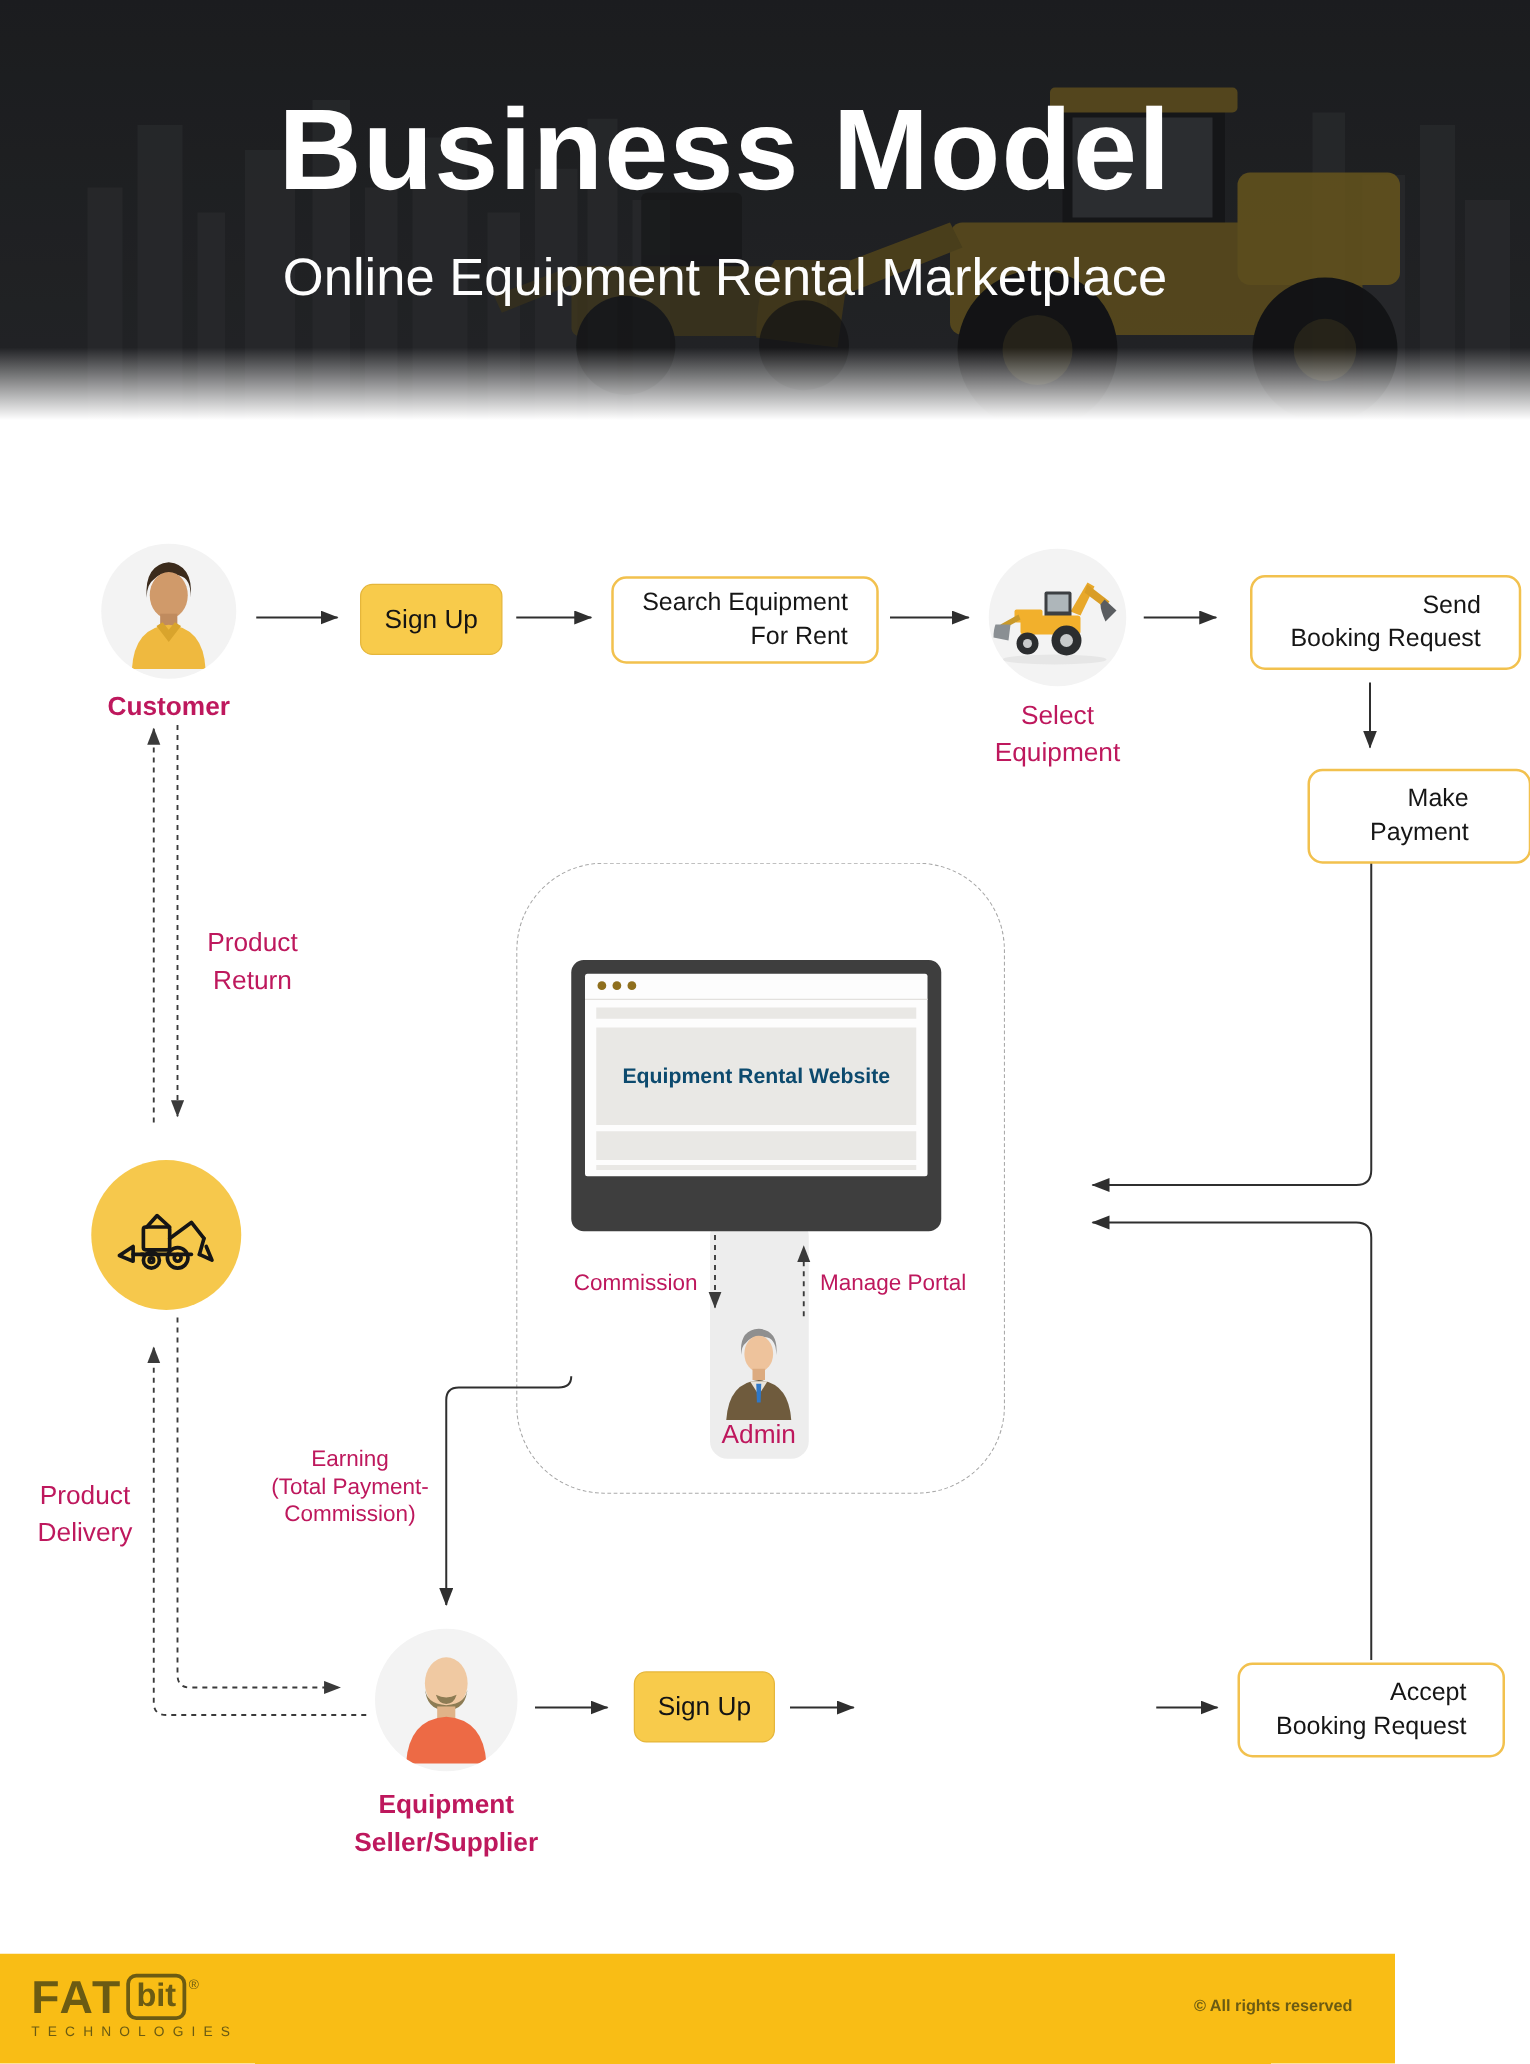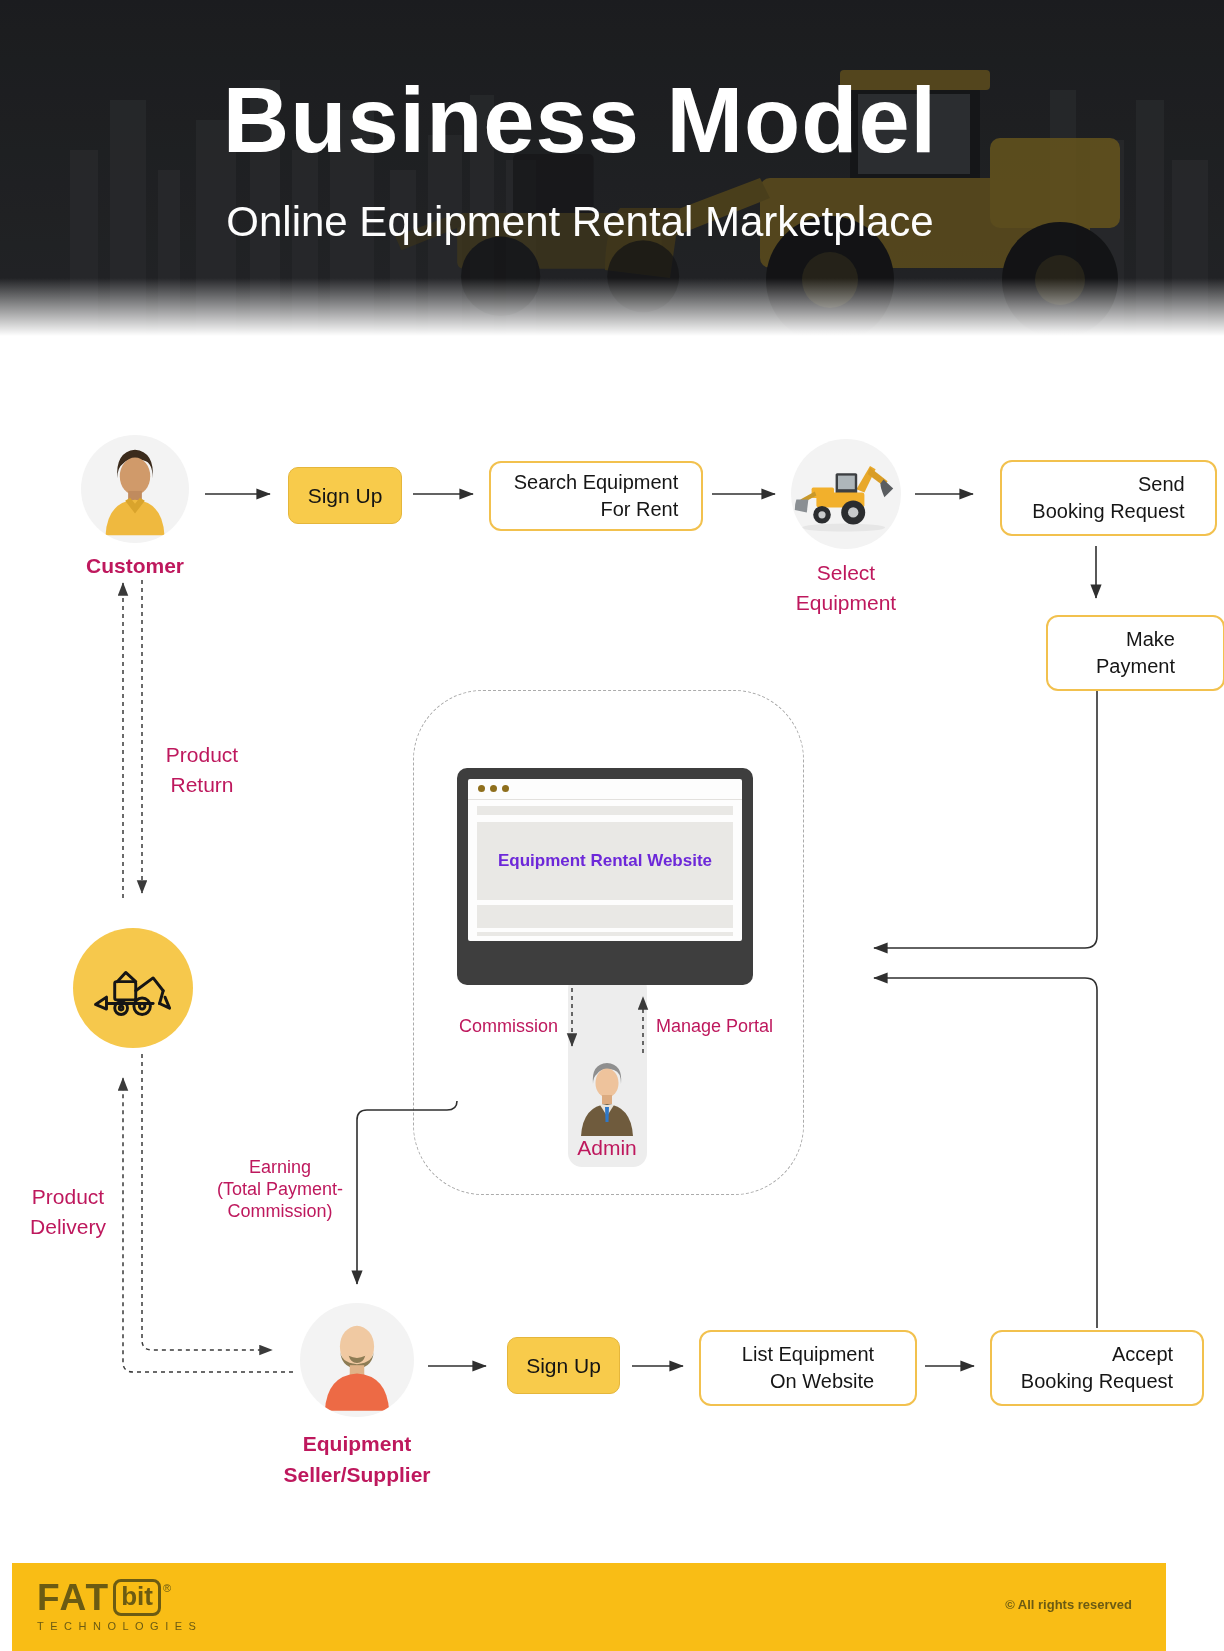--- a/index.html
+++ b/index.html
@@ -37,28 +37,28 @@
 
   
   .monitor{position:absolute;left:457px;top:768px;width:296px;height:217px;
            background:var(--monitor);border-radius:10px;z-index:6;}
   .screen{position:absolute;left:11px;top:11px;width:274px;height:162px;background:#fdfdfd;border-radius:2px;}
   .chrome{position:absolute;left:0;top:0;width:100%;height:20px;border-bottom:1px solid #e3e1de;}
   .dot{position:absolute;top:6px;width:7px;height:7px;border-radius:50%;background:#8F6F1D;}
   .bar{position:absolute;left:9px;width:256px;background:var(--screengray);}
   .bar1{top:27px;height:9px;}
   .hero-rect{position:absolute;left:9px;top:43px;width:256px;height:78px;background:var(--screengray);
-             display:flex;align-items:center;justify-content:center;font-size:17px;font-weight:bold;color:#6d28d9;}
+             display:flex;align-items:center;justify-content:center;font-size:17px;font-weight:bold;color:#0c4a6e;}
   .bar2{top:126px;height:23px;}
   .bar3{top:153px;height:4px;}
   .stand{position:absolute;left:568px;top:975px;width:79px;height:192px;background:var(--standgray);
          border-radius:14px;z-index:3;}
 
   
-  .footer{position:absolute;left:12px;top:1563px;width:1116px;height:88px;background:var(--footer);padding-left:38px;}
+  .footer{position:absolute;left:0;top:1563px;width:1116px;height:88px;background:var(--footer);}
   .logo{position:absolute;left:25px;top:16px;color:var(--footertext);}
   .logo-row{display:flex;align-items:center;}
   .logo-fat{font-size:37px;font-weight:bold;letter-spacing:2px;line-height:1;}
   .logo-bit{font-size:26px;font-weight:bold;border:3px solid var(--footertext);border-radius:8px;
             padding:0 5px 2px 5px;margin-left:3px;line-height:1.1;}
   .logo-reg{font-size:11px;vertical-align:top;margin-left:2px;position:relative;top:-10px;}
   .logo-sub{font-size:11px;letter-spacing:6.5px;margin-top:4px;text-align:right;}
   .copyright{position:absolute;right:34px;top:34px;font-size:13px;color:var(--footertext);font-weight:bold;}
 
   svg.arrows{position:absolute;left:0;top:0;z-index:5;}
@@ -270,22 +270,20 @@
       <path d="M47 51 Q55 55 63 51 Q61 58 55 58 Q49 58 47 51 Z" fill="#8d7c54"></path>
       <rect x="48" y="60" width="14" height="10" fill="#e0b388"></rect>
       <path d="M24 104 Q26 70 55 68 Q84 70 86 104 Z" fill="#ed6a45"></path>
     </svg>
   </div>
   <div class="lbl z10" style="left:237px;top:1428px;width:240px;font-size:21px;font-weight:bold;line-height:31px;">Equipment
 Seller/Supplier</div>
 
   <div class="btn z10" style="left:507px;top:1337px;width:111px;height:55px;">Sign Up</div>
 
-  <div class="node-box z10" style="left:699px;top:1330px;width:214px;height:72px;">List Equipment
-On Website</div>
 
   <div class="node-box z10" style="left:990px;top:1330px;width:210px;height:72px;">Accept
 Booking Request</div>
 
   <div class="footer">
     <div class="logo">
       <div class="logo-row">
         <span class="logo-fat">FAT</span>
         <span class="logo-bit">bit</span>
         <span class="logo-reg">®</span>

